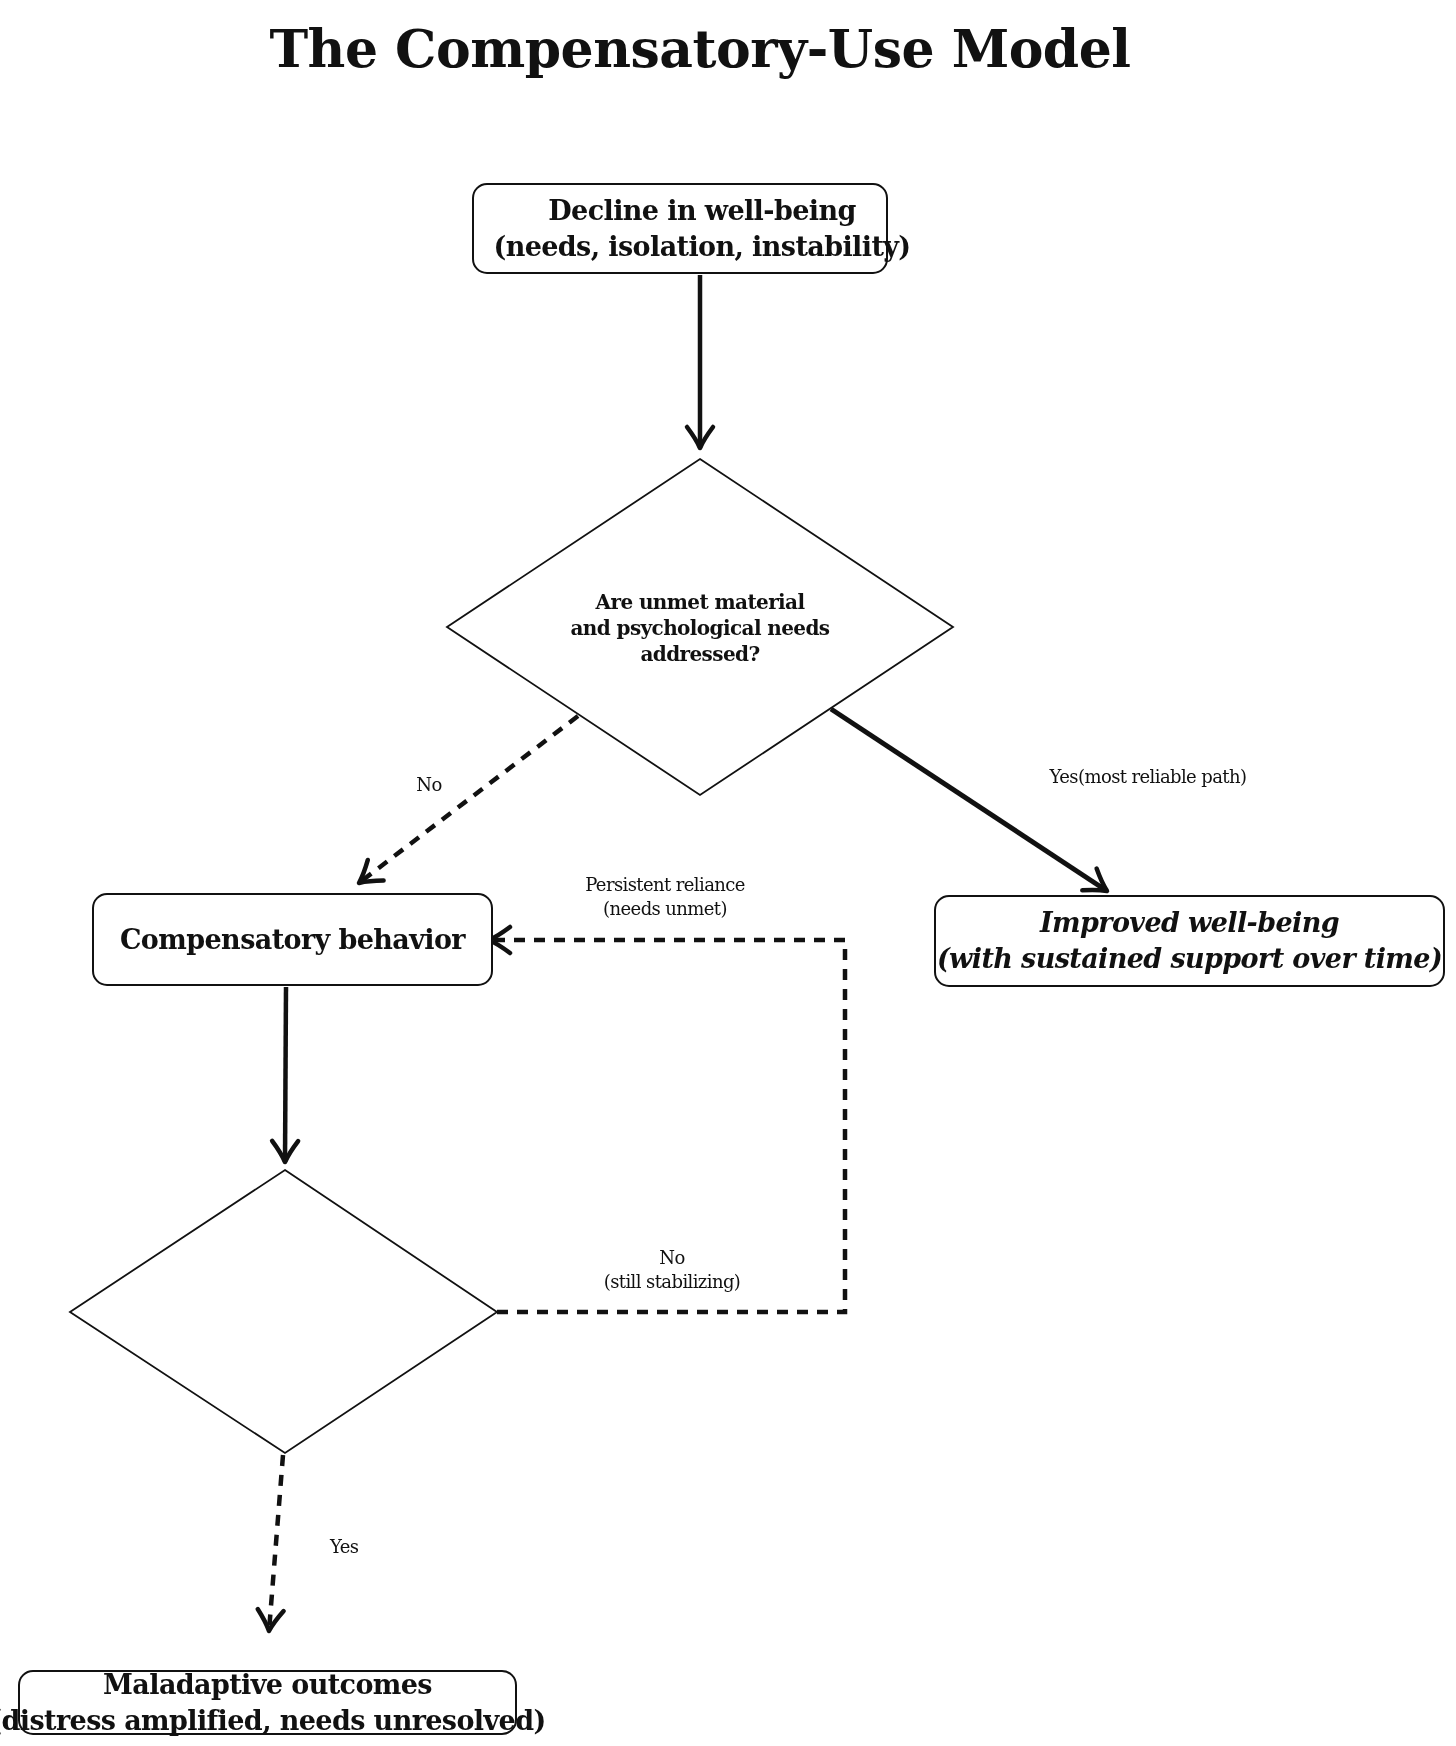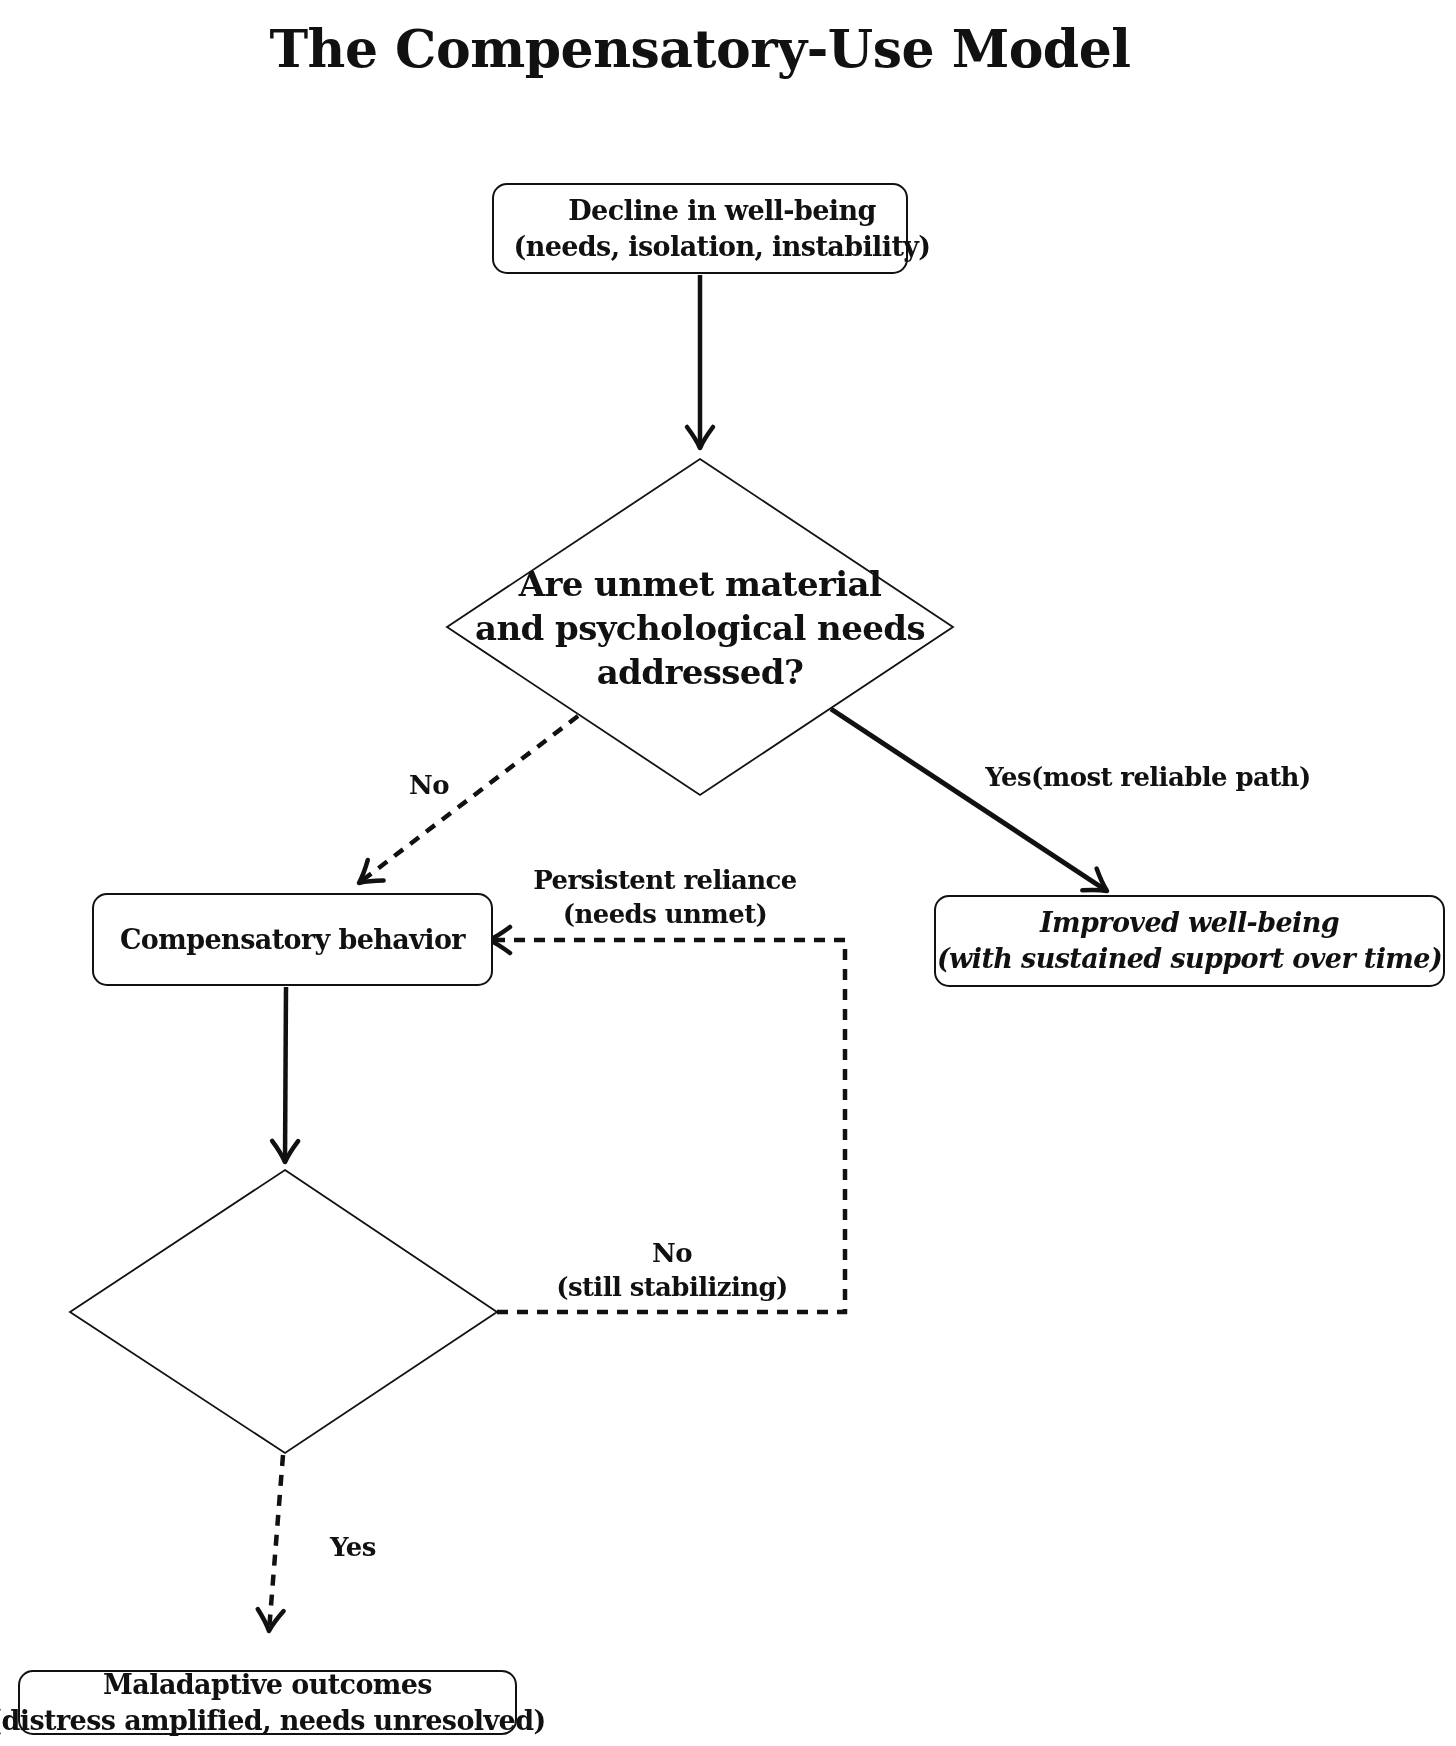--- a/index.html
+++ b/index.html
@@ -41,41 +41,41 @@
     flex-direction: column;
     align-items: center;
     justify-content: center;
     text-align: center;
     font-weight: bold;
     font-size: 27px;
     line-height: 1.32;
     white-space: nowrap;
     letter-spacing: -0.6px;
   }
-  .node-decline     { left: 492px;  top: 183px;  width: 416px; height: 91px; padding-left: 44px; }
+  .node-decline     { left: 472px;  top: 183px;  width: 416px; height: 91px; padding-left: 44px; }
   .node-compensatory{ left: 92px;   top: 893px;  width: 401px; height: 93px; }
   .node-improved    { left: 934px;  top: 895px;  width: 511px; height: 92px; font-style: italic; }
   .node-maladaptive { left: 18px;   top: 1670px; width: 499px; height: 65px; }
   .diamond-text {
     position: absolute;
     transform: translate(-50%, -50%);
     text-align: center;
     font-weight: bold;
-    font-size: 34px;
+    font-size: 20px;
     line-height: 1.3;
     white-space: nowrap;
     letter-spacing: -0.6px;
   }
   .dt-needs       { left: 700px; top: 628px; }
   .dt-maladaptive { left: 284px; top: 1311px; }
   .edge-label {
     position: absolute;
     transform: translate(-50%, -50%);
-    font-weight: bold;
-    font-size: 26px;
+    font-weight: normal;
+    font-size: 18px;
     text-align: center;
     white-space: nowrap;
     letter-spacing: -0.6px;
     line-height: 1.32;
   }
   .lbl-no-top        { left: 429px;  top: 785px; }
   .lbl-yes-reliable  { left: 1148px; top: 777px; }
   .lbl-persistent    { left: 665px;  top: 897px; }
   .lbl-still         { left: 672px;  top: 1270px; }
   .lbl-yes-bottom    { left: 330px;  top: 1547px; transform: translate(0, -50%); }

